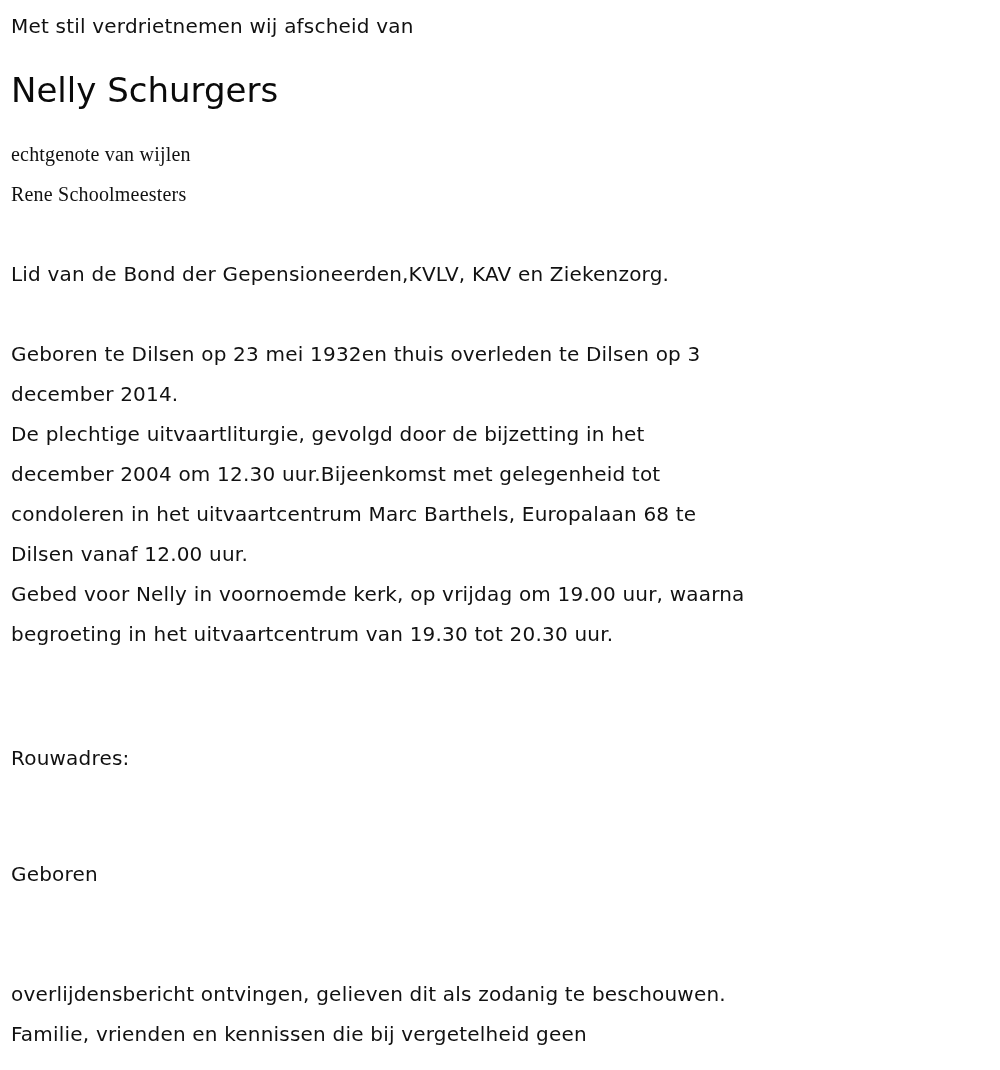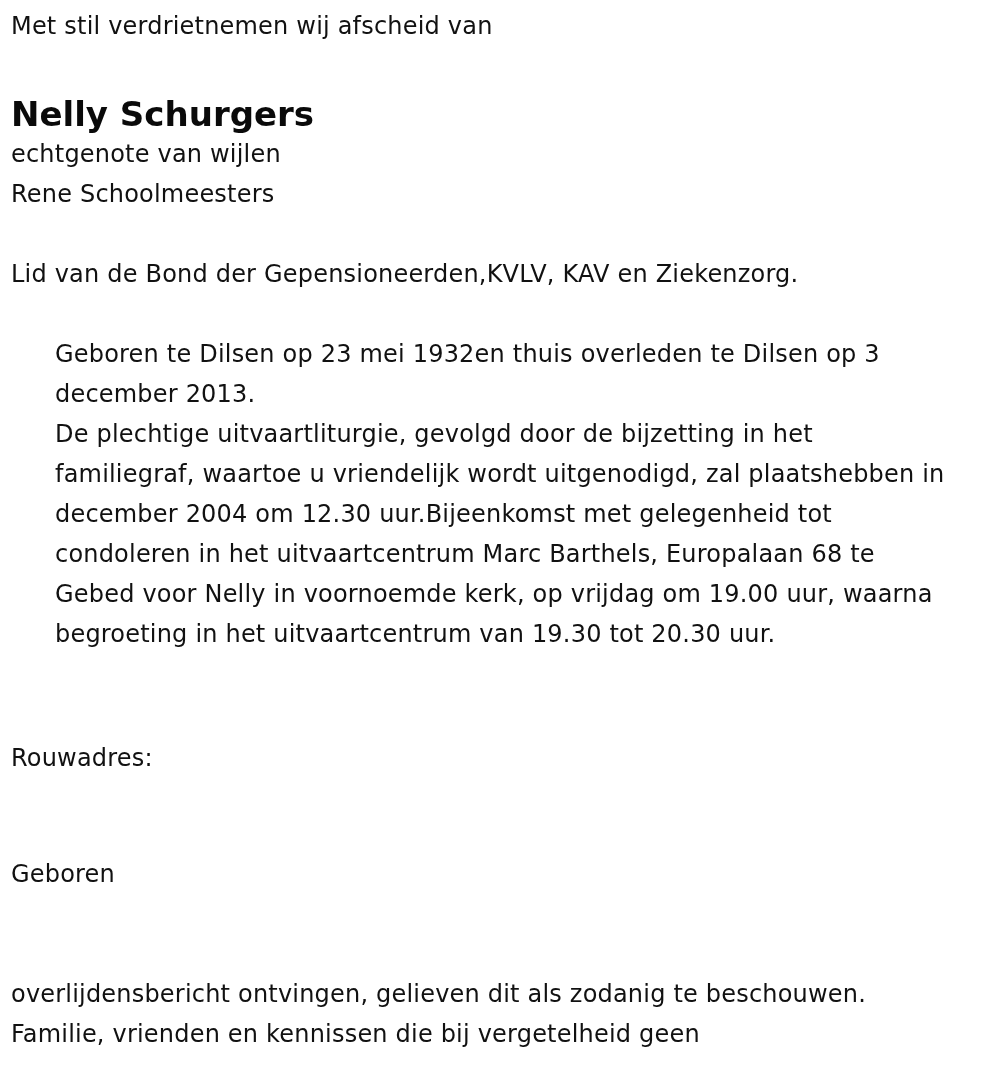--- a/index.html
+++ b/index.html
@@ -13,48 +13,48 @@
       overflow: hidden;
       font-family: "DejaVu Sans", sans-serif;
       color: #111111;
     }
     .page {
       position: relative;
       padding: 0 0 0 11px;
       width: 980px;
     }
     .line {
-      font-size: 24px;
+      font-size: 20px;
       line-height: 40px;
       letter-spacing: 0.2px;
       white-space: nowrap;
       margin: 0;
     }
     .intro {
       position: absolute;
       top: 6px;
       left: 11px;
     }
     .name {
       position: absolute;
-      top: 92px;
+      top: 68px;
       left: 11px;
       font-size: 34px;
-      font-weight: bold;
+      font-weight: normal;
       line-height: 44px;
       margin: 0;
       color: #0a0a0a;
     }
     .block {
       position: absolute;
       left: 11px;
     }
-    .spouse { top: 134px; }
+    .spouse { top: 134px; font-family: Liberation Serif, serif; }
     .member { top: 254px; }
-    .details { top: 334px; margin-left: 44px; }
+    .details { top: 334px; }
     .address-label { top: 738px; }
     .address { top: 854px; }
     .closing { top: 974px; }
   </style>
 </head>
 <body>
 
 <div class="page">
 
   <p class="line intro">Met stil verdrietnemen wij afscheid van</p>
@@ -65,25 +65,25 @@
     <p class="line">echtgenote van wijlen</p>
     <p class="line">Rene Schoolmeesters</p>
   </div>
 
   <div class="block member">
     <p class="line">Lid van de Bond der Gepensioneerden,KVLV, KAV en Ziekenzorg.</p>
   </div>
 
   <div class="block details">
     <p class="line">Geboren te Dilsen op 23 mei 1932en thuis overleden te Dilsen op 3</p>
-    <p class="line">december 2013.</p>
+    <p class="line">december 2014.</p>
     <p class="line">De plechtige uitvaartliturgie, gevolgd door de bijzetting in het</p>
-    <p class="line">familiegraf, waartoe u vriendelijk wordt uitgenodigd, zal plaatshebben in</p>
     <p class="line">december 2004 om 12.30 uur.Bijeenkomst met gelegenheid tot</p>
     <p class="line">condoleren in het uitvaartcentrum Marc Barthels, Europalaan 68 te</p>
+    <p class="line">Dilsen vanaf 12.00 uur.</p>
     <p class="line">Gebed voor Nelly in voornoemde kerk, op vrijdag om 19.00 uur, waarna</p>
     <p class="line">begroeting in het uitvaartcentrum van 19.30 tot 20.30 uur.</p>
   </div>
 
   <div class="block address-label">
     <p class="line">Rouwadres:</p>
   </div>
 
   <div class="block address">
     <p class="line">Geboren</p>

